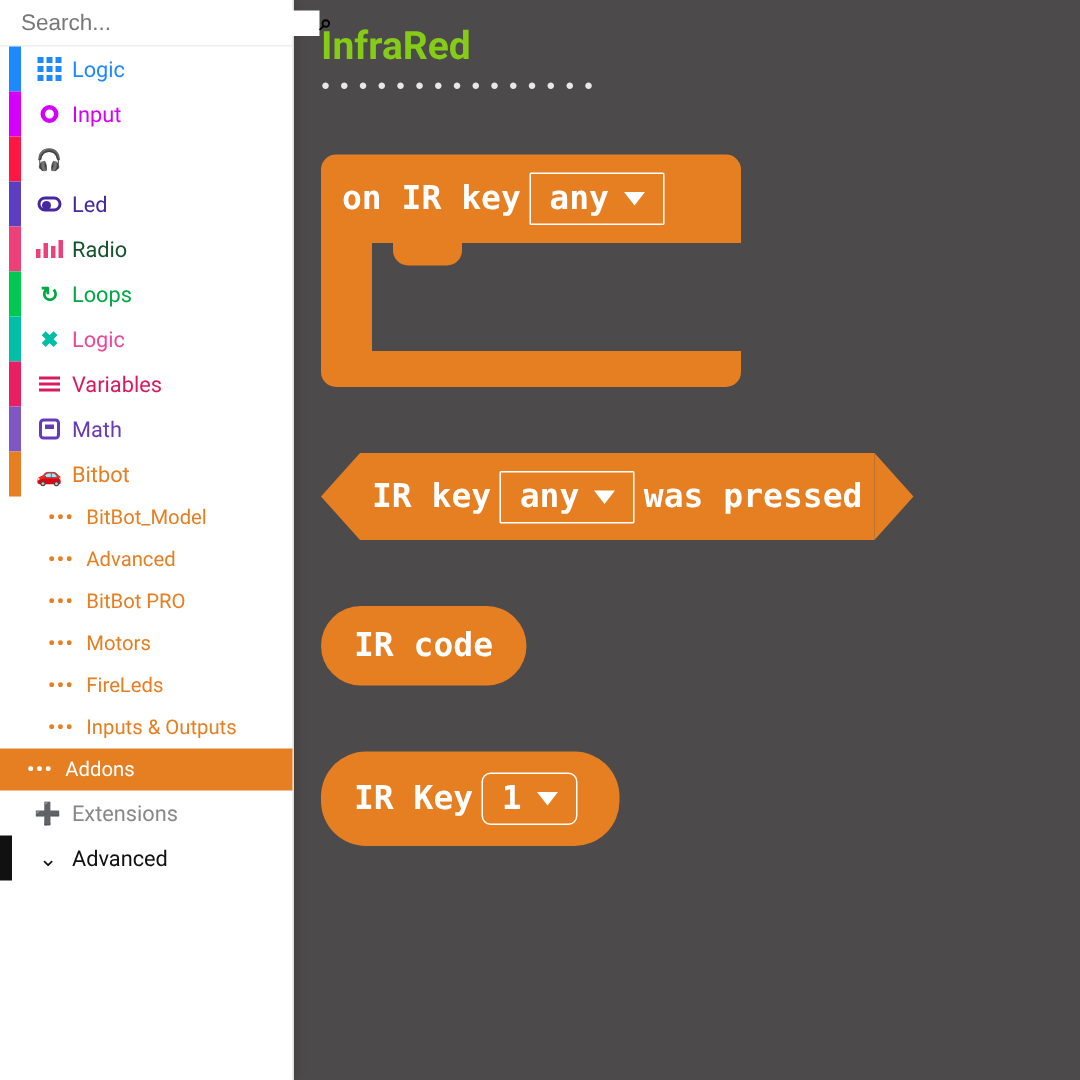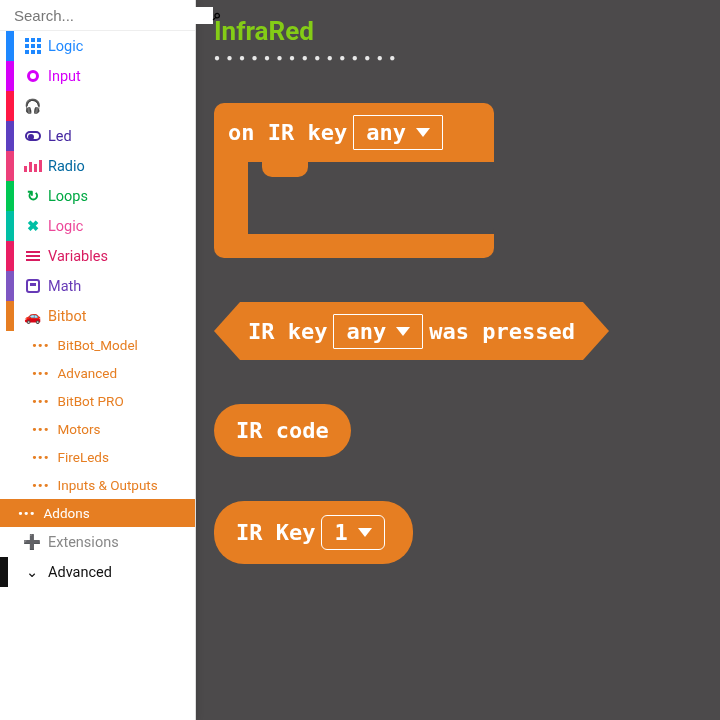--- a/index.html
+++ b/index.html
@@ -241,21 +241,21 @@
       <li>
         <span class="bar" style="background:#ec407a"></span>
         <span class="ico" style="color:#ec407a">
           <span class="bars4">
             <span style="height:6px"></span>
             <span style="height:10px"></span>
             <span style="height:8px"></span>
             <span style="height:12px"></span>
           </span>
         </span>
-        <span class="lbl" style="color:#0369a1">Radio</span>
+        <span class="lbl" style="color:#14532d">Radio</span>
       </li>
       <li>
         <span class="bar" style="background:#00c853"></span>
         <span class="ico" style="color:#00a843">
           <span style="font-weight:bold">↻</span>
         </span>
         <span class="lbl" style="color:#00a843">Loops</span>
       </li>
       <li>
         <span class="bar" style="background:#00bfa5"></span>

